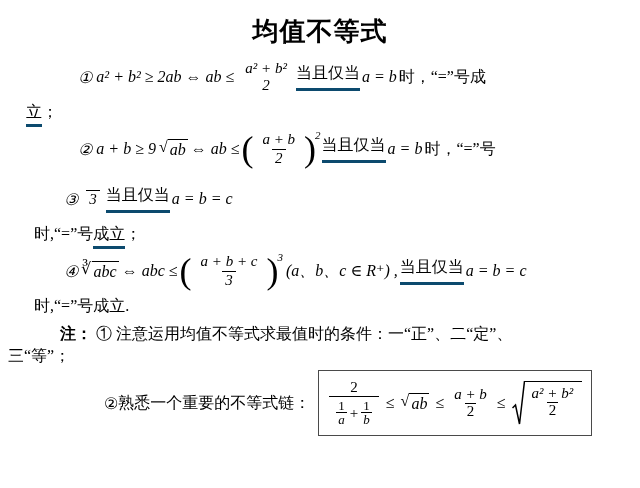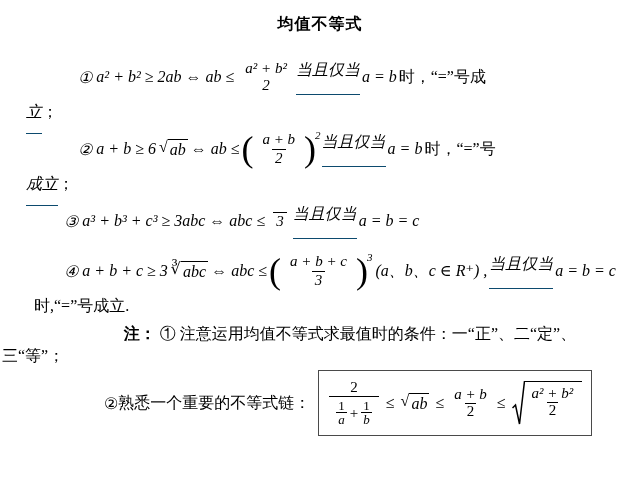--- a/index.html
+++ b/index.html
@@ -4,49 +4,49 @@
 <style>
   html,body { margin:0; padding:0; background:#fff; }
   .page {
     width:640px; height:488px; background:#ffffff; color:#000;
     font-family:"Liberation Serif","DejaVu Serif",serif;
     font-size:16px; position:relative; overflow:hidden;
   }
   .title {
     padding-top:14px; height:28px; text-align:center;
     font-family:"Liberation Sans","DejaVu Sans",sans-serif;
-    font-weight:bold; font-size:16px; letter-spacing:1px;
+    font-weight:bold; font-size:26px; letter-spacing:1px;
   }
   .frow {
     display:flex; align-items:center; height:46px;
     white-space:nowrap;
   }
   .r1 { padding-left:78px; margin-top:12px; }
   .r2 { padding-left:78px; margin-top:4px; }
   .r3 { padding-left:64px; margin-top:4px; }
   .r4 { padding-left:64px; margin-top:4px; }
   .tline { height:20px; line-height:20px; margin-top:2px; padding-left:26px; }
   .tl34 { padding-left:34px; }
   .m { font-style:italic; margin:0 2px; }
   .cn { font-style:normal; }
-  .u { border-bottom:1px solid #0c4a6e; padding-bottom:13px;font-style:italic; }
+  .u { border-bottom:3px solid #0c4a6e; padding-bottom:4px; }
   .circ { font-style:italic; margin-right:2px; }
   .frac { display:inline-flex; flex-direction:column; align-items:center;
           margin:0 4px; line-height:1.15; font-size:15px; }
   .frac .fnum, .frac .fden { padding:0 3px; text-align:center; }
   .frac.bar .fden { border-top:1px solid #000; }
   .sqrt { display:inline-flex; align-items:flex-start; margin:0 1px; }
   .sqrt .rsign { font-style:normal; line-height:1.1; }
   .sqrt .cand { border-top:1px solid #000; font-style:italic; padding:0 2px;
                 line-height:1.2; margin-top:1px;text-align:center; }
   .bp { font-size:36px; line-height:0.85; font-weight:400; font-style:normal;
         font-family:"Liberation Serif",serif; }
   .psup { font-size:11px; font-style:italic; position:relative; top:-14px; left:-1px; }
-  .notes1 { margin-top:8px; height:20px; line-height:20px; padding-left:60px;text-align:center; }
-  .notes1b { margin-top:2px; height:20px; line-height:20px; padding-left:2px; }
+  .notes1 { margin-top:8px; height:20px; line-height:20px; padding-left:60px; }
+  .notes1b { margin-top:2px; height:20px; line-height:20px; padding-left:8px; }
   .nlabel { font-weight:bold; }
   .notes2 { margin-top:4px; display:flex; align-items:center; padding-left:104px; }
   .chainbox { border:1px solid #4a4a4a; margin-left:8px; padding:4px 8px;
               display:flex; align-items:center; height:56px; white-space:nowrap; }
   .dfrac { display:inline-flex; flex-direction:column; align-items:center;
            line-height:1.1; font-size:15px; margin:0 2px; }
   .dfrac .fnum { padding:0 4px; }
   .dfrac .fden { border-top:1px solid #000; padding:2px 4px 0 4px;
                  display:inline-flex; align-items:center; }
   .sfrac { display:inline-flex; flex-direction:column; align-items:center;
@@ -75,54 +75,52 @@
     <span class="cn u">当且仅当</span>
     <span class="m"> a = b </span>
     <span class="cn">时，“=”号成</span>
   </div>
   <div class="tline">
     <span class="cn u">立</span><span class="cn">；</span>
   </div>
 
   <div class="frow r2">
     <span class="circ">②</span>
-    <span class="m">a + b ≥ 6</span>
+    <span class="m">a + b ≥ 9</span>
     <span class="sqrt">
       <span class="rsign">√</span>
       <span class="cand">ab</span>
     </span>
     <span class="m"> ⇔ ab ≤</span>
     <span class="bp">(</span>
     <span class="frac bar">
       <span class="fnum m">a + b</span>
       <span class="fden m">2</span>
     </span>
     <span class="bp">)</span>
       <sup class="psup">2</sup>
     <span class="cn u">当且仅当</span>
     <span class="m"> a = b </span>
     <span class="cn">时，“=”号</span>
   </div>
-  <div class="tline">
-    <span class="cn u">成立</span><span class="cn">；</span>
-  </div>
 
   <div class="frow r3">
     <span class="circ">③</span>
-    <span class="m">a³ + b³ + c³ ≥ 3abc ⇔ abc ≤</span>
     <span class="frac bar">
       <span class="fden m">3</span>
     </span>
     <span class="cn u">当且仅当</span>
     <span class="m"> a = b = c</span>
   </div>
+  <div class="tline tl34">
+    <span class="cn">时,“=”号</span><span class="cn u">成立</span><span class="cn">；</span>
+  </div>
 
   <div class="frow r4">
     <span class="circ">④</span>
-    <span class="m">a + b + c ≥ 3</span>
     <span class="sqrt">
       <span class="rsign">∛</span>
       <span class="cand">abc</span>
     </span>
     <span class="m"> ⇔ abc ≤</span>
     <span class="bp">(</span>
     <span class="frac bar">
       <span class="fnum m">a + b + c</span>
       <span class="fden m">3</span>
     </span>

